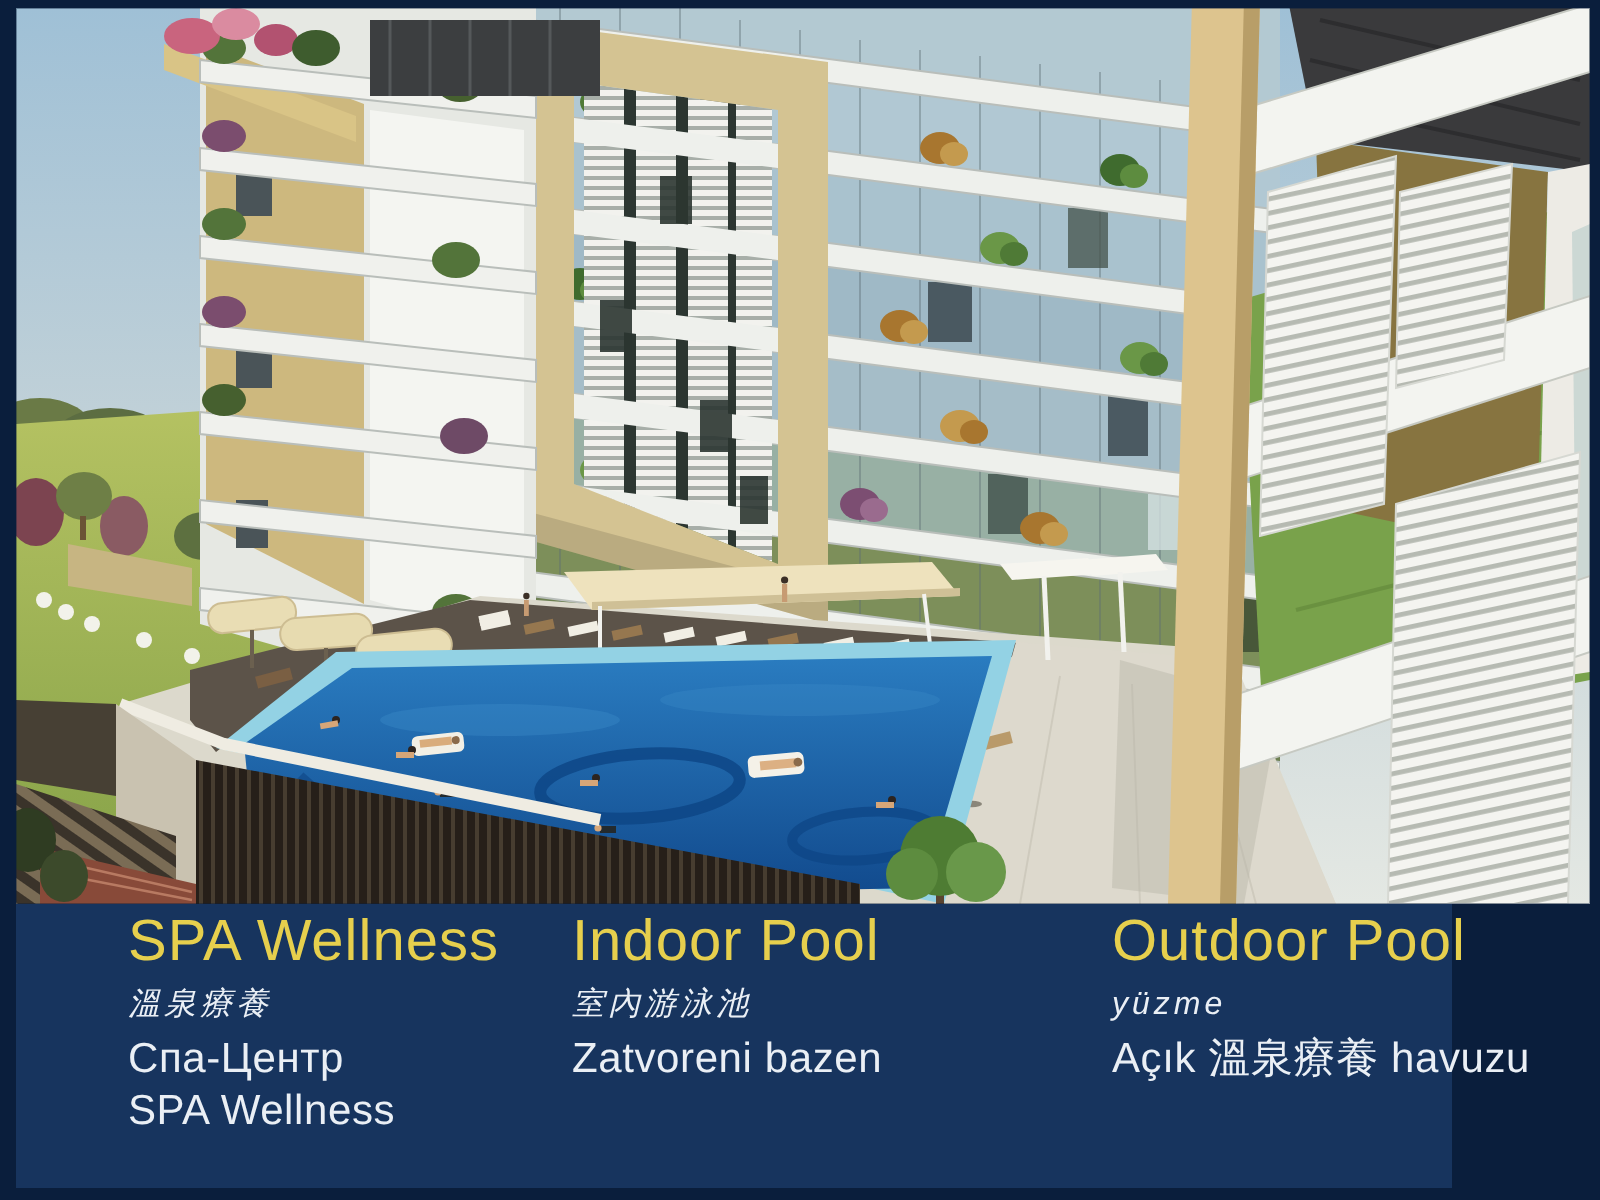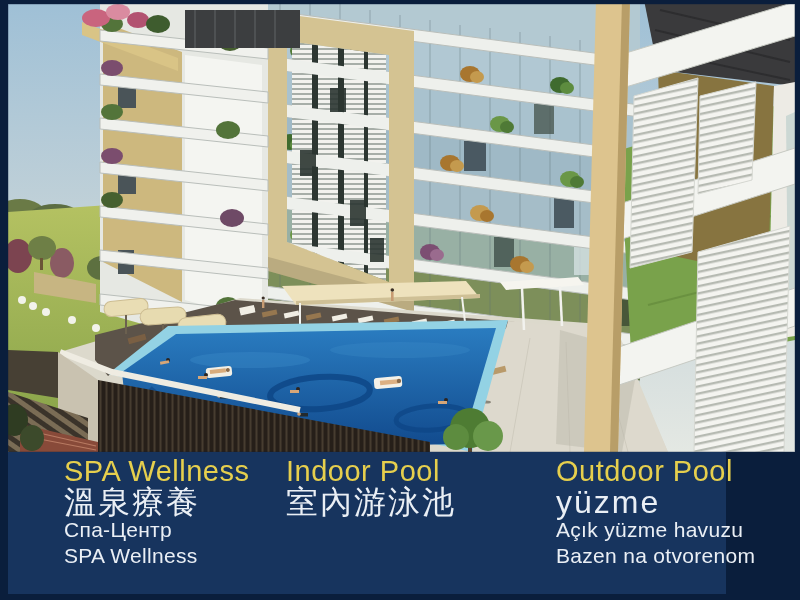--- a/index.html
+++ b/index.html
@@ -32,21 +32,21 @@
   .caption-col.c1{left:278px;}
   .caption-col.c2{left:548px;}
   .caption-title{
     font-size:29px;line-height:33px;letter-spacing:.5px;
     color:var(--color-title-yellow,#e6cf4d);
   }
   .caption-line{
     font-size:21px;line-height:26px;letter-spacing:.3px;
     color:var(--color-body-text,#eaeff5);
   }
-  .caption-line.zh{font-size:32px;line-height:29px;letter-spacing:2px;}
+  .caption-line.zh{font-size:16px;line-height:29px;letter-spacing:2px;font-style:italic;}
 </style>
 </head>
 <body>
 
 <div class="frame">
 
   <div class="rendering">
     <svg viewBox="8 4 787 448" preserveAspectRatio="none">
       <defs>
         <linearGradient id="skyGrad" x1="0" y1="0" x2="0" y2="1">
@@ -508,21 +508,21 @@
   <div class="caption-band">
     <div class="caption-col c0">
       <div class="caption-title">SPA Wellness</div>
       <div class="caption-line zh">溫泉療養</div>
       <div class="caption-line">Спа-Центр</div>
       <div class="caption-line">SPA Wellness</div>
     </div>
     <div class="caption-col c1">
       <div class="caption-title">Indoor Pool</div>
       <div class="caption-line zh">室內游泳池</div>
+      <div class="caption-line">Zatvoreni bazen</div>
     </div>
     <div class="caption-col c2">
       <div class="caption-title">Outdoor Pool</div>
       <div class="caption-line zh">yüzme</div>
-      <div class="caption-line">Açık yüzme havuzu</div>
-      <div class="caption-line">Bazen na otvorenom</div>
+      <div class="caption-line">Açık 溫泉療養 havuzu</div>
     </div>
   </div>
 </div>
 
 </body></html>

